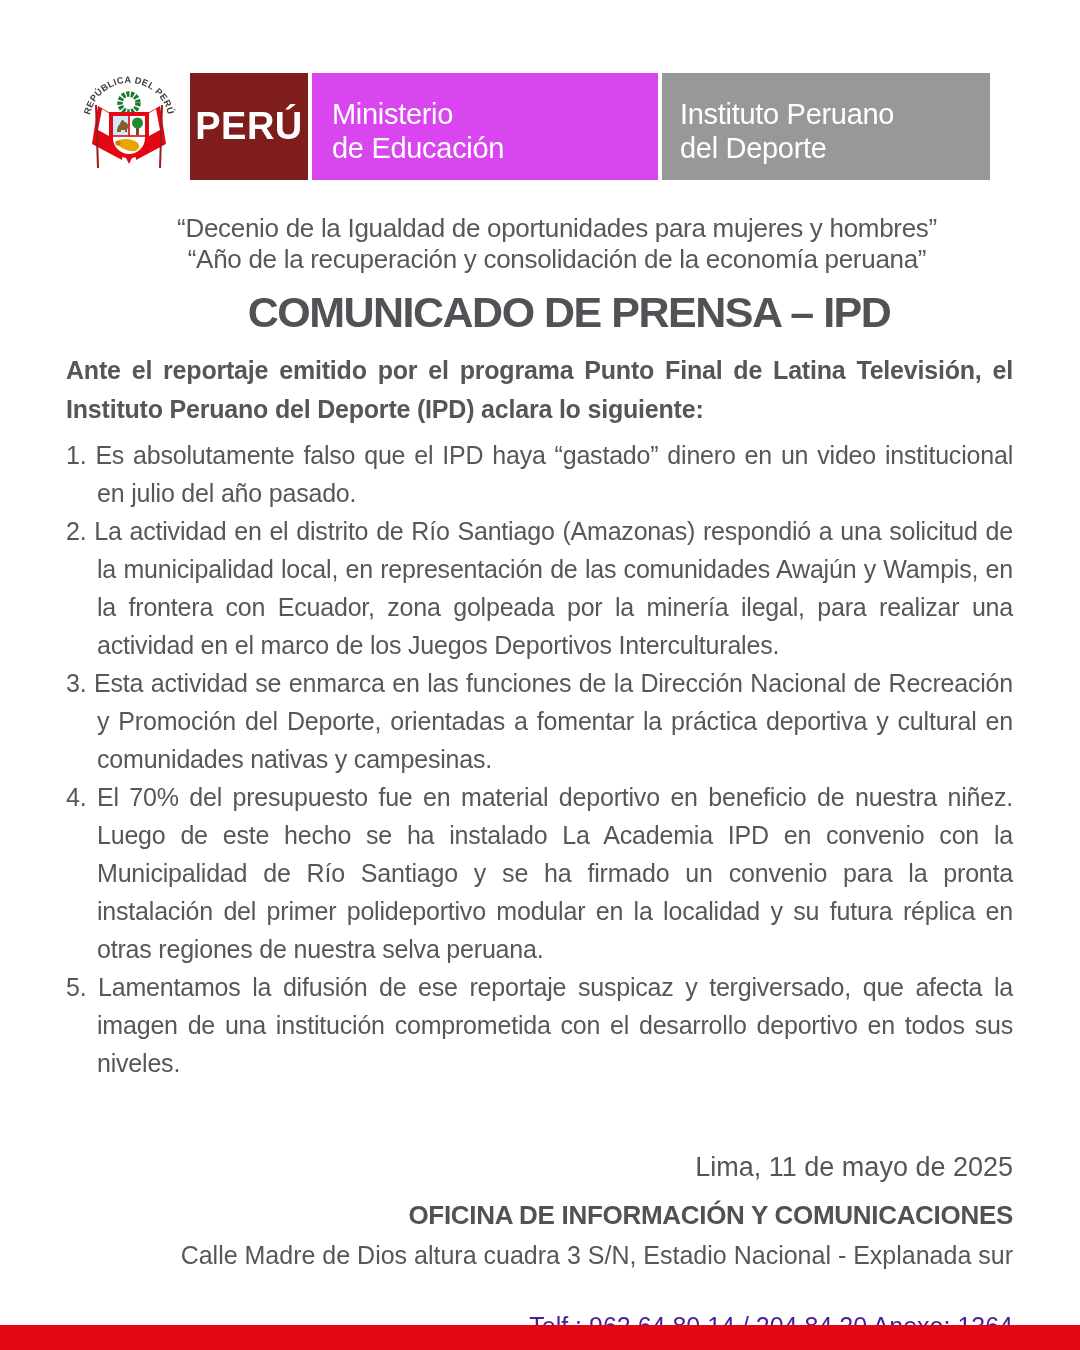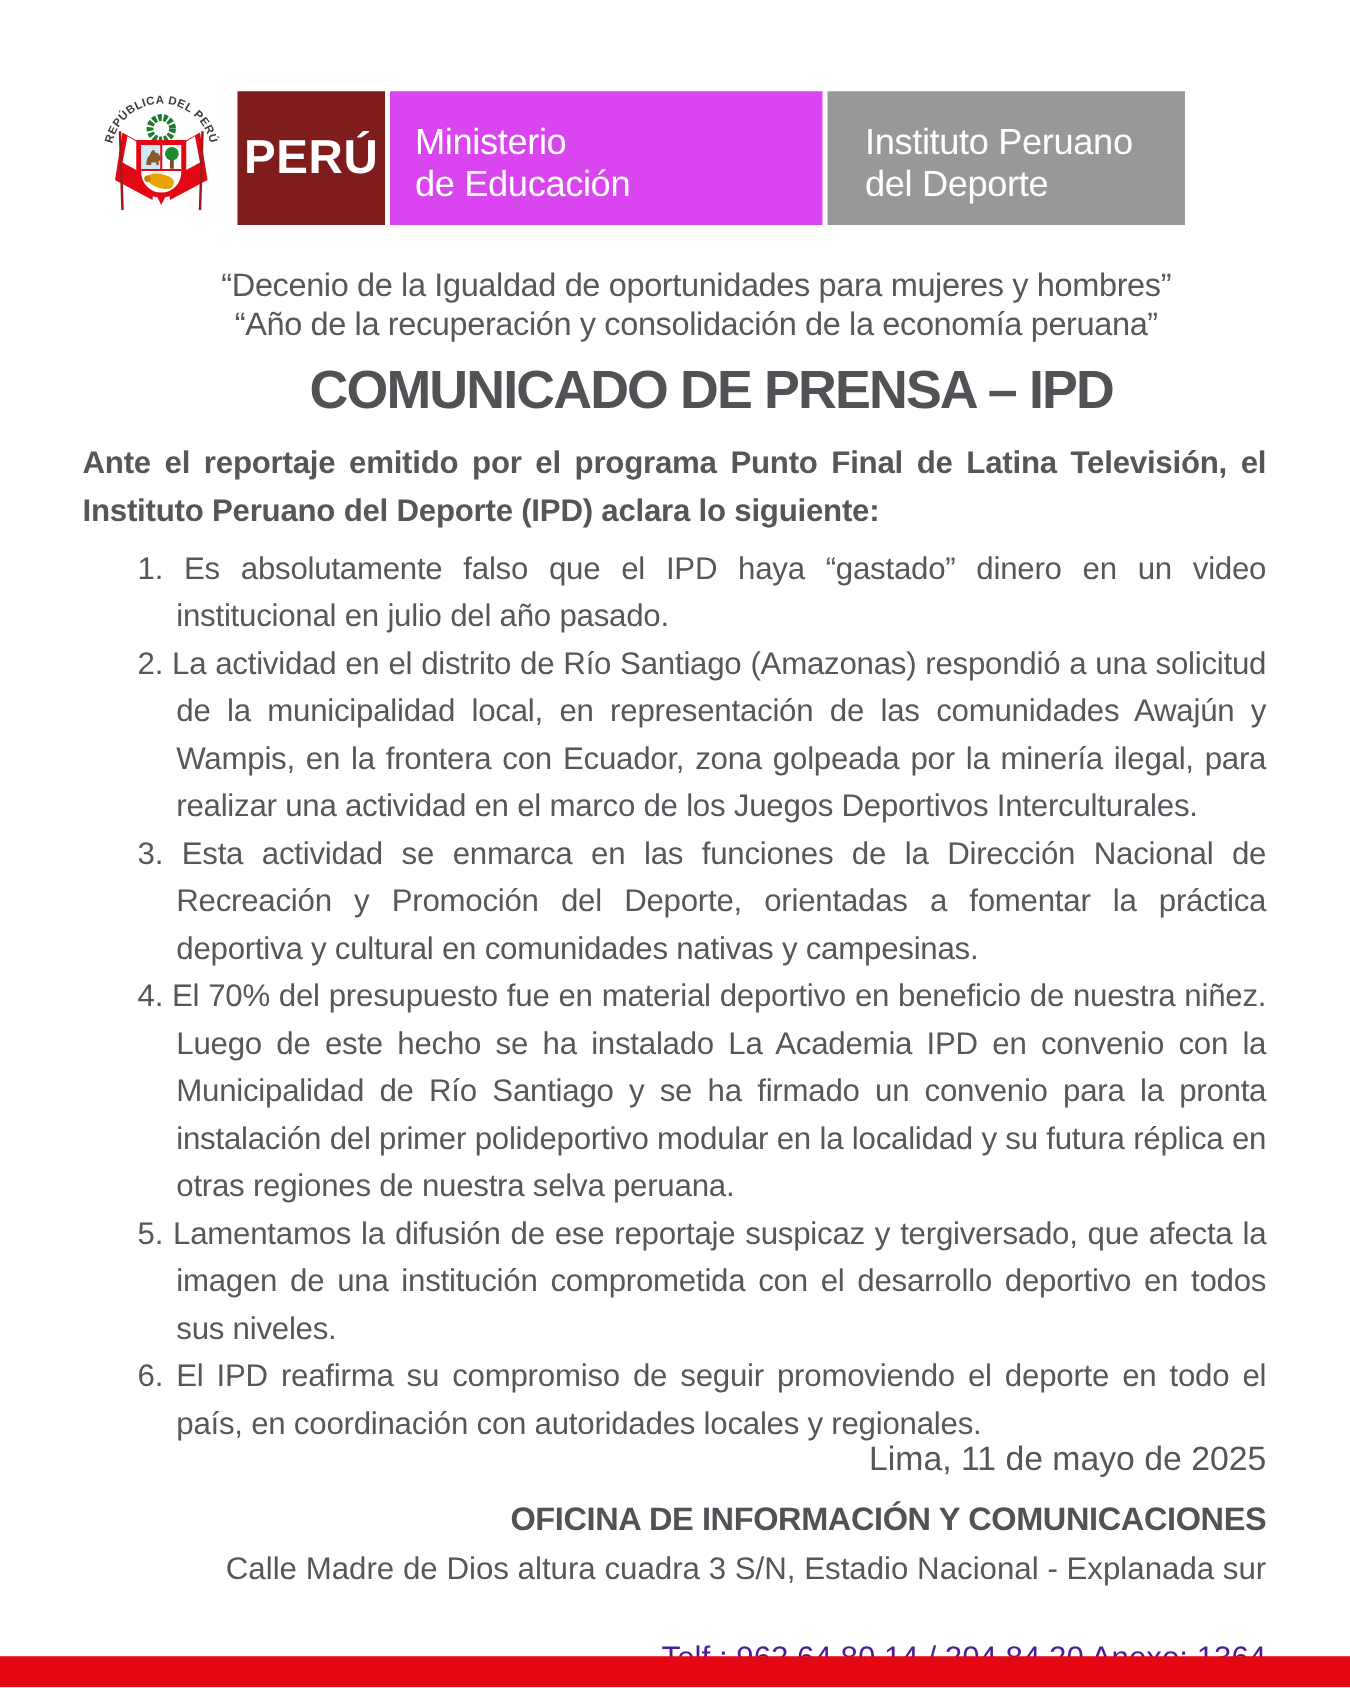--- a/index.html
+++ b/index.html
@@ -28,21 +28,21 @@
   .block-peru {
     left: 190px; width: 118px;
     background: #7f1d1d;
     justify-content: center; align-items: center;
     padding-bottom: 0;
   }
   .block-peru .peru-label {
     font-size: 38px; font-weight: bold; letter-spacing: 0.5px;
   }
   .block-minedu { left: 312px; width: 346px; background: #d946ef; padding-left: 20px; }
-  .block-ipd    { left: 662px; width: 286px; background: #97989a; padding-left: 30px; }
+  .block-ipd    { left: 662px; width: 328px; background: #97989a; padding-left: 18px; }
   .block-line { font-size: 29px; line-height: 34px; letter-spacing: -0.3px; }
 
   
   .mottos {
     position: absolute; left: 17px; top: 213px; width: 1080px;
     text-align: center;
   }
   .motto {
     font-size: 26px; line-height: 31px; letter-spacing: -0.3px;
     color: #57585b;
@@ -64,21 +64,20 @@
     color: #55565a;
   }
   .items {
     position: absolute; left: 66px; top: 436px; width: 947px;
   }
   .item {
     font-size: 25px; line-height: 38px; letter-spacing: -0.2px;
     text-align: justify;
     padding-left: 31px; text-indent: -31px;
     color: #56575b;
-    margin-left: 44px;
   }
   .item .num { display: inline; }
 
   
   .f-line { position: absolute; right: 67px; text-align: right; white-space: nowrap; }
   .f-date    { top: 1152px; font-size: 27px; color: #55565a; }
   .f-office  { top: 1200px; font-size: 26px; font-weight: bold; letter-spacing: -0.3px; color: #515256; }
   .f-address { top: 1241px; font-size: 25px; color: #56575b; }
   .f-phone   { top: 1312px; font-size: 25px; color: #4c1d95; }
 
@@ -159,21 +158,20 @@
   <div class="doc-title">COMUNICADO DE PRENSA – IPD</div>
 
   <div class="intro">Ante el reportaje emitido por el programa Punto Final de Latina Televisión, el Instituto Peruano del Deporte (IPD) aclara lo siguiente:</div>
 
   <div class="items">
     <div class="item"><span class="num">1.</span> <span>Es absolutamente falso que el IPD haya “gastado” dinero en un video institucional en julio del año pasado.</span></div>
     <div class="item"><span class="num">2.</span> <span>La actividad en el distrito de Río Santiago (Amazonas) respondió a una solicitud de la municipalidad local, en representación de las comunidades Awajún y Wampis, en la frontera con Ecuador, zona golpeada por la minería ilegal, para realizar una actividad en el marco de los Juegos Deportivos Interculturales.</span></div>
     <div class="item"><span class="num">3.</span> <span>Esta actividad se enmarca en las funciones de la Dirección Nacional de Recreación y Promoción del Deporte, orientadas a fomentar la práctica deportiva y cultural en comunidades nativas y campesinas.</span></div>
     <div class="item"><span class="num">4.</span> <span>El 70% del presupuesto fue en material deportivo en beneficio de nuestra niñez. Luego de este hecho se ha instalado La Academia IPD en convenio con la Municipalidad de Río Santiago y se ha firmado un convenio para la pronta instalación del primer polideportivo modular en la localidad y su futura réplica en otras regiones de nuestra selva peruana.</span></div>
     <div class="item"><span class="num">5.</span> <span>Lamentamos la difusión de ese reportaje suspicaz y  tergiversado, que afecta la imagen de una institución comprometida con el desarrollo deportivo en todos sus niveles.</span></div>
-    <div class="item"><span class="num">6.</span> <span>El IPD reafirma su compromiso de seguir promoviendo el deporte en todo el país, en coordinación con autoridades locales y regionales.</span></div>
   </div>
 
   <div class="f-line f-date">Lima, 11 de mayo de 2025</div>
   <div class="f-line f-office">OFICINA DE INFORMACIÓN Y COMUNICACIONES</div>
   <div class="f-line f-address">Calle Madre de Dios altura cuadra 3 S/N, Estadio Nacional - Explanada sur</div>
   <div class="f-line f-phone">Telf.: 962 64 80 14 / 204 84 20 Anexo: 1364</div>
 
   <div class="bottom-bar"></div>
 
 </div>

